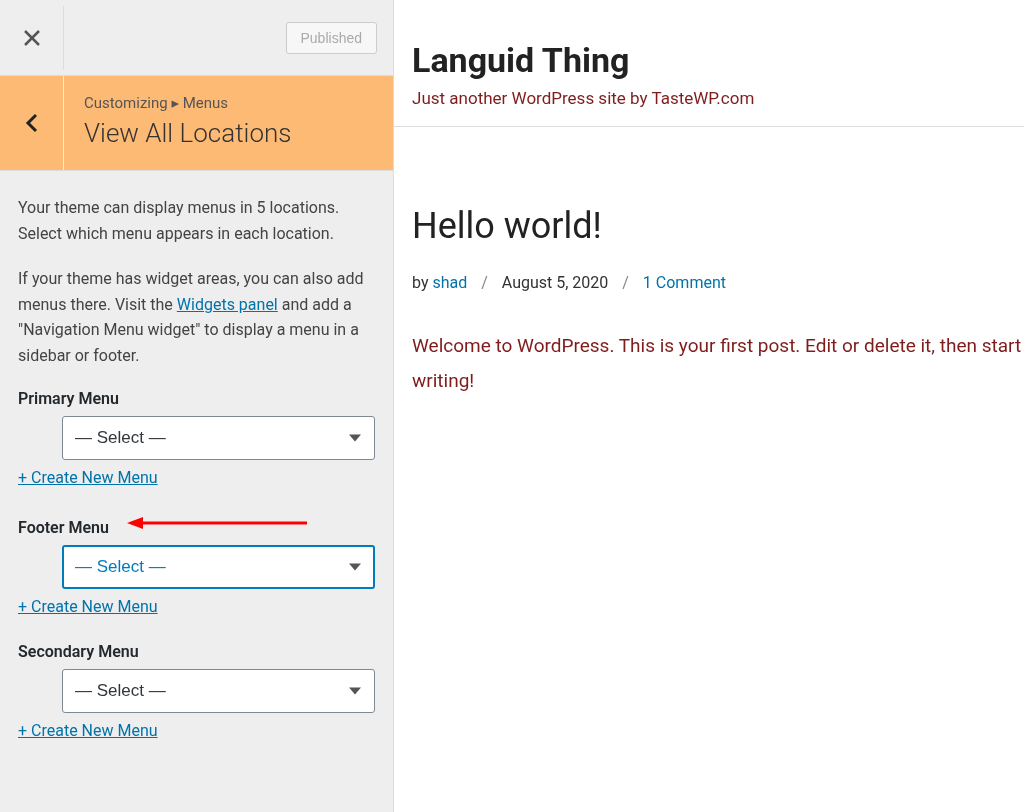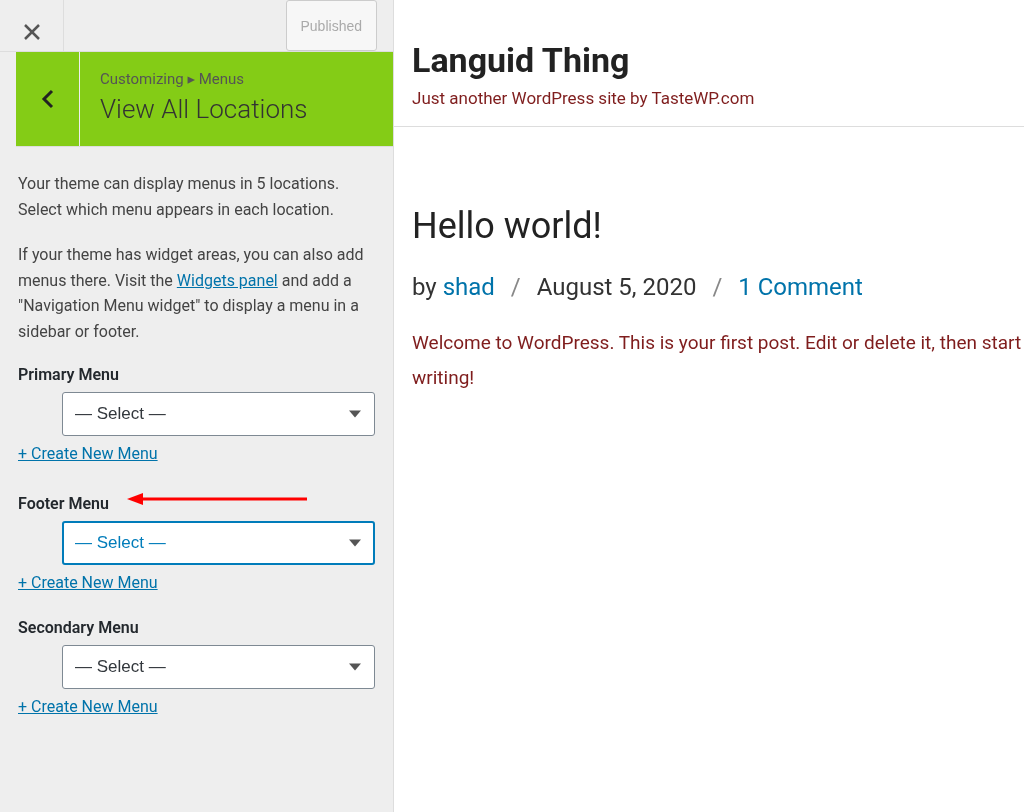--- a/index.html
+++ b/index.html
@@ -12,21 +12,22 @@
     }
     .sidebar {
       width: 394px;
       background: #eeeeee;
       display: flex;
       flex-direction: column;
       border-right: 1px solid #ddd;
     }
     .header-row {
       display: flex;
-      height: 52px;
+      align-items: center;
+      height: 76px;
       border-bottom: 1px solid #ddd;
     }
     .close-btn {
       width: 64px;
       height: 64px;
       display: flex;
       align-items: center;
       justify-content: center;
       font-size: 24px;
       color: #555;
@@ -39,23 +40,22 @@
       padding: 7px 14px;
       border: 1px solid #ccc;
       background: #f7f7f7;
       border-radius: 3px;
       color: #aaa;
       font-size: 14px;
       cursor: default;
     }
     .breadcrumb-row {
       display: flex;
-      background: #84cc16;
+      background: #fdba74;
       border-bottom: 1px solid #ddd;
-      margin-left: 16px;
     }
     .back-btn {
       width: 64px;
       display: flex;
       align-items: center;
       justify-content: center;
       font-size: 26px;
       font-weight: bold;
       color: #222;
       cursor: pointer;
@@ -171,23 +171,23 @@
     .post {
       padding: 78px 0 0 18px;
     }
     .post-title {
       font-size: 36px;
       font-weight: 400;
       color: #222;
       margin-bottom: 26px;
     }
     .post-meta {
-      font-size: 24px;
+      font-size: 16px;
       color: #333;
-      margin-bottom: 24px;
+      margin-bottom: 36px;
     }
     .post-meta .link { color: #0073aa; cursor: pointer; }
     .post-meta .sep { margin: 0 10px; color: #888; }
     .post-content {
       font-size: 19px;
       line-height: 1.85;
       color: #7f1d1d;
     }
   </style>
 </head>

